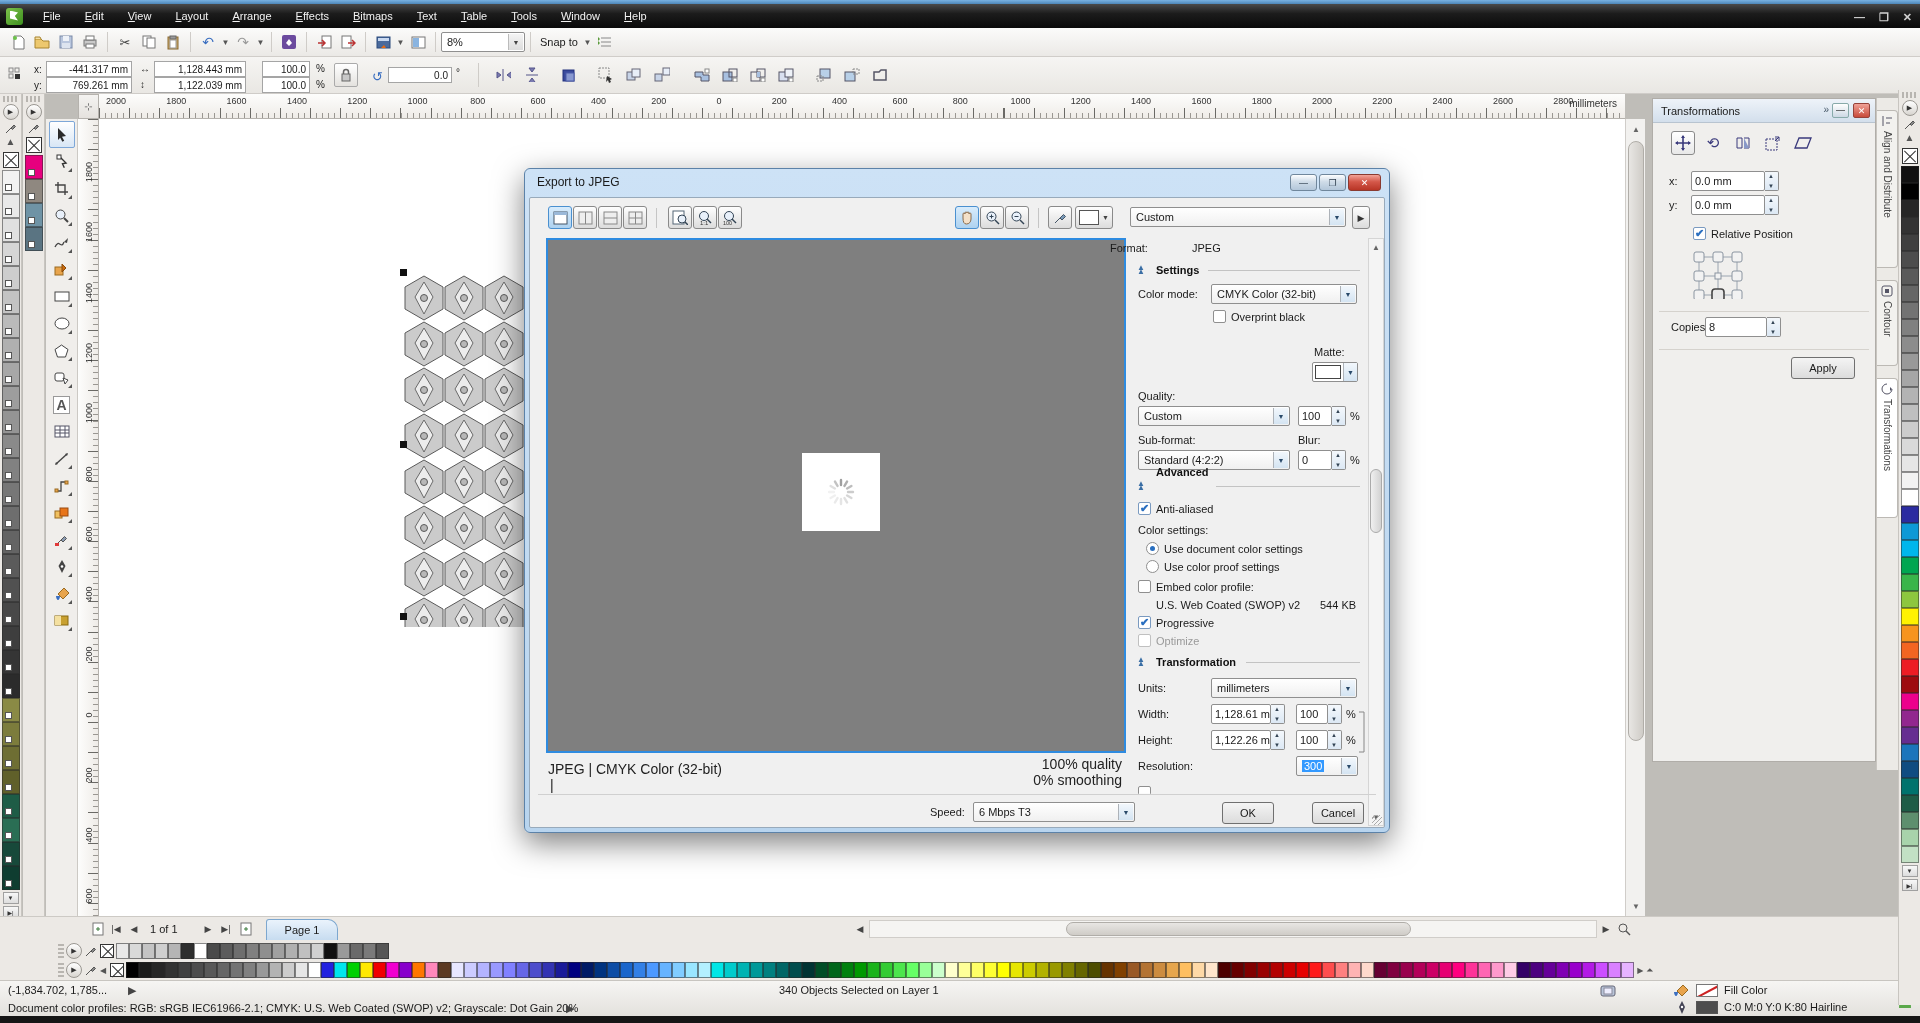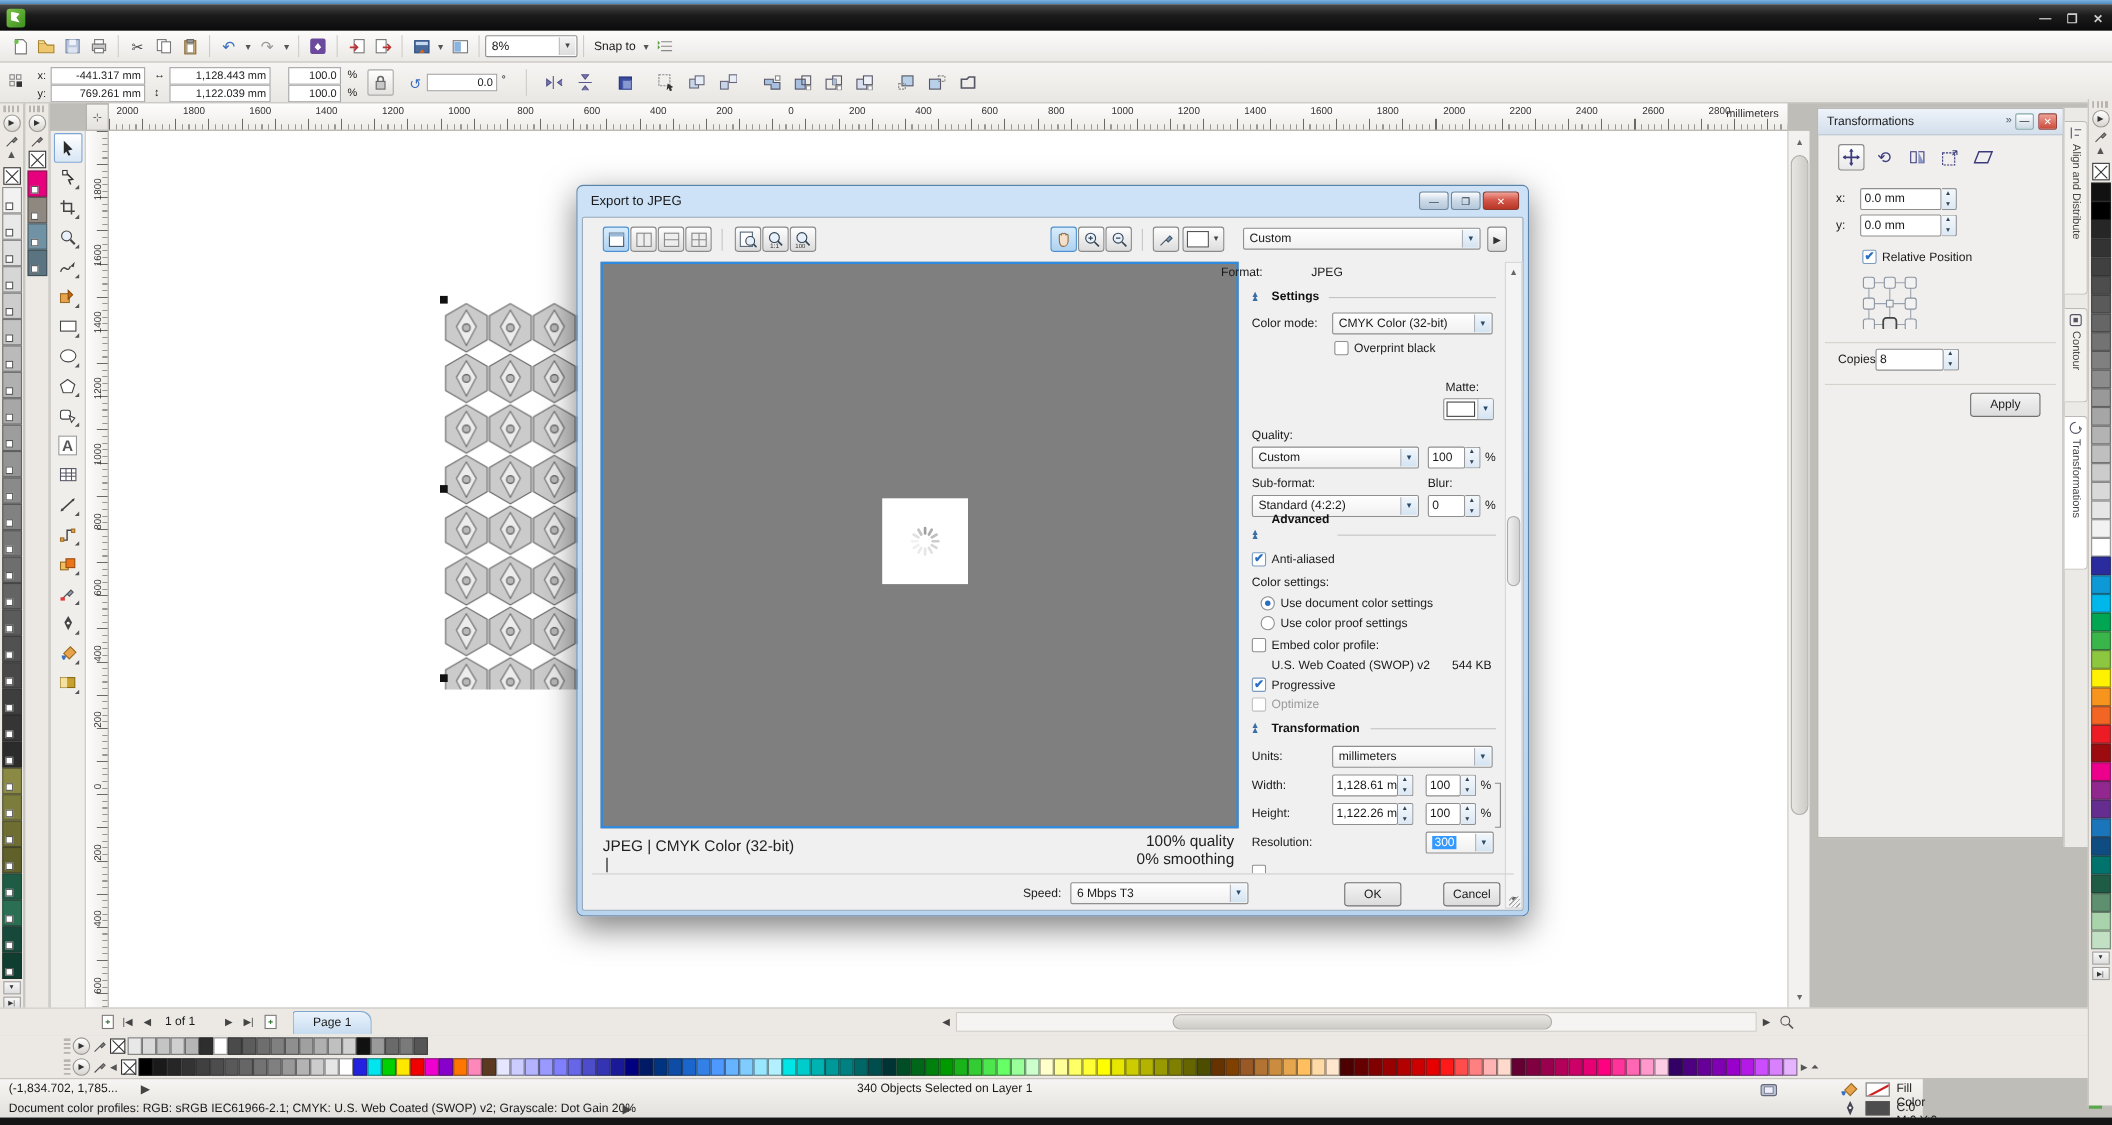--- a/index.html
+++ b/index.html
@@ -62,21 +62,21 @@
 .vscroll .thumb{position:absolute;left:2px;top:22px;width:16px;height:600px;background:linear-gradient(90deg,#e8e6e3,#cfccc7);border:1px solid #b0ada8;border-radius:8px}
 .scroll-arrow{position:absolute;left:2px;width:16px;height:16px;color:#666;font-size:8px;display:flex;align-items:center;justify-content:center}
 
 .hscroll-row{left:0;top:916px;width:1920px;height:25px;background:#ece9e5;border-top:1px solid #cdcac5}
 .pgbtn{position:absolute;top:3px;width:16px;height:18px;display:flex;align-items:center;justify-content:center;color:#444;font-size:9px}
 .page-tab{position:absolute;left:266px;top:2px;width:72px;height:21px;background:linear-gradient(#eaf3fc,#c7dcf0);border:1px solid #7da7cf;border-bottom:none;border-radius:3px 10px 0 0;display:flex;align-items:center;justify-content:center;font-size:11px}
 .htrack{position:absolute;left:869px;top:3px;width:728px;height:18px;background:#f5f4f2;border:1px solid #d0cdc9}
 .hthumb{position:absolute;left:196px;top:1px;width:345px;height:14px;background:linear-gradient(#e8e6e3,#cfccc7);border:1px solid #b0ada8;border-radius:7px}
 .palette-row{left:0;width:1920px;height:20px;background:#ece9e5;display:flex;align-items:center}
 .palette-row .sw{width:13px;height:16px;border:1px solid rgba(40,40,40,.55);flex:none}
-.statusbar{left:0;top:980px;width:1748px;height:36px;background:linear-gradient(#f6f5f3,#e3e1dd);border-top:1px solid #c8c5c0;font-size:11px}
+.statusbar{left:0;top:980px;width:1920px;height:36px;background:linear-gradient(#f6f5f3,#e3e1dd);border-top:1px solid #c8c5c0;font-size:11px}
 .bottom-edge{left:0;top:1016px;width:1920px;height:7px;background:#151515}
 
 .dialog{left:524px;top:168px;width:866px;height:665px;background:linear-gradient(#cde2f6,#b8d4ee);border:1px solid #5c82a8;border-radius:6px;box-shadow:0 10px 30px rgba(0,0,0,.5)}
 .dlg-title{position:absolute;left:12px;top:6px;font-size:12px;color:#1a1a1a}
 .dlg-controls{position:absolute;right:8px;top:5px;display:flex;gap:2px}
 .dlg-cbtn{width:27px;height:17px;border:1px solid #70879c;border-radius:3px;background:linear-gradient(#fdfeff,#cfdce8 45%,#b3c7da);display:flex;align-items:center;justify-content:center;font-size:9px;color:#2a3a4a}
 .dlg-cbtn.close{width:33px;background:linear-gradient(#f2a398,#d4584a 45%,#b83526);color:#fff;border-color:#8a3a30}
 .dlg-body{position:absolute;left:4px;top:28px;right:4px;bottom:4px;background:#f0f0f0;border:1px solid #98aabb;border-radius:2px}
 .dbtn{position:absolute;width:24px;height:23px;border:1px solid #8a8a8a;border-radius:3px;background:linear-gradient(#fefefe,#dcdcdc);display:flex;align-items:center;justify-content:center}
 .dbtn.sel{background:linear-gradient(#d8ecfc,#aed2f0);border-color:#4a90d0}
@@ -118,20 +118,34 @@
 .icon12{width:14px;height:14px}
 </style>
 </head>
 <body>
 
 <div class="app">
 
   <div class="abs top-strip"></div>
   <div class="abs menubar">
     <div class="applogo"></div>
+    <div style="display:flex">
+        <span class="menu-item">File</span>
+        <span class="menu-item">Edit</span>
+        <span class="menu-item">View</span>
+        <span class="menu-item">Layout</span>
+        <span class="menu-item">Arrange</span>
+        <span class="menu-item">Effects</span>
+        <span class="menu-item">Bitmaps</span>
+        <span class="menu-item">Text</span>
+        <span class="menu-item">Table</span>
+        <span class="menu-item">Tools</span>
+        <span class="menu-item">Window</span>
+        <span class="menu-item">Help</span>
+      </div>
     <div class="win-controls">
       <span>—</span>
       <span>❐</span>
       <span>✕</span>
     </div>
   </div>
 
   <div class="abs toolbar">
     <div class="tb-btn">
         <svg width="15" height="15">

